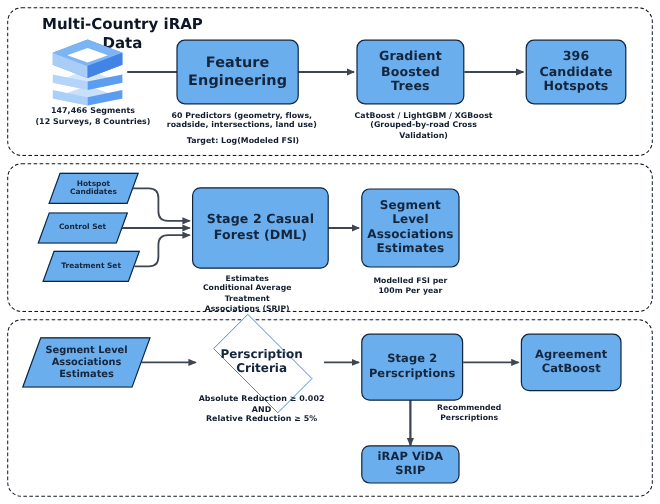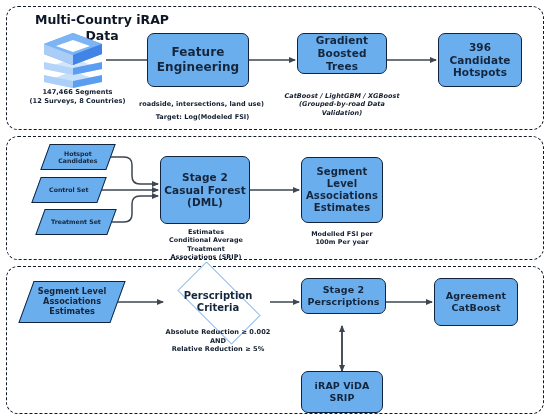--- a/index.html
+++ b/index.html
@@ -154,35 +154,35 @@
   <div class="cap" style="left:10px;top:88px;width:135px;font-size:6.6px;">
     <span>147,466 Segments</span><br>
     <span>(12 Surveys, 8 Countries)</span>
   </div>
 
   <div class="node" style="left:147px;top:33px;width:102px;height:54px;font-size:12px;">
     <span class="lbl">Feature Engineering</span>
   </div>
 
   <div class="cap" style="left:122px;top:92px;width:159px;font-size:6.5px;">
-    <br>
+    <span>60 Predictors (geometry, flows,</span><br>
     <span>roadside, intersections, land use)</span>
   </div>
 
   <div class="cap" style="left:130px;top:113px;width:145px;font-size:6.5px;">
     <span>Target: Log(Modeled FSI)</span>
   </div>
 
-  <div class="node" style="left:297px;top:33px;width:90px;height:41px;font-size:10.5px;">
+  <div class="node" style="left:297px;top:33px;width:90px;height:54px;font-size:10.5px;">
     <span class="lbl">Gradient Boosted Trees</span>
   </div>
 
-  <div class="cap" style="left:261px;top:92px;width:162px;font-size:6.5px;font-style:italic;">
+  <div class="cap" style="left:272px;top:92px;width:162px;font-size:6.5px;">
     <span>CatBoost / LightGBM / XGBoost</span><br>
-    <span>(Grouped-by-road Data</span><br>
+    <span>(Grouped-by-road Cross</span><br>
     <span>Validation)</span>
   </div>
 
   <div class="node" style="left:438px;top:33px;width:84px;height:54px;font-size:10.5px;">
     <span class="lbl">396 Candidate Hotspots</span>
   </div>
 
   <div class="section" id="sec2"></div>
 
   <div class="para" style="left:45px;top:144px;width:66px;height:26px;font-size:6.2px;">
@@ -190,21 +190,21 @@
   </div>
 
   <div class="para" style="left:36px;top:177px;width:66px;height:26px;font-size:6.2px;">
     <span class="lbl">Control Set</span>
   </div>
 
   <div class="para" style="left:40px;top:209px;width:72px;height:26px;font-size:6.2px;">
     <span class="lbl">Treatment Set</span>
   </div>
 
-  <div class="node" style="left:160px;top:156px;width:90px;height:68px;font-size:10.5px;">
+  <div class="node" style="left:160px;top:156px;width:114px;height:68px;font-size:10.5px;">
     <span class="lbl">Stage 2 Casual Forest (DML)</span>
   </div>
 
   <div class="cap" style="left:148px;top:228px;width:116px;font-size:6.4px;">
     <span>Estimates</span><br>
     <span>Conditional Average</span><br>
     <span>Treatment</span><br>
     <span>Associations (SRIP)</span>
   </div>
 
@@ -229,26 +229,30 @@
       <span>Perscription Criteria</span>
     </div>
   </div>
 
   <div class="cap" style="left:128px;top:328px;width:180px;font-size:6.6px;text-align:center;">
     <span>Absolute Reduction ≥ 0.002</span><br>
     <span>AND</span><br>
     <span>Relative Reduction ≥ 5%</span>
   </div>
 
-  <div class="node" style="left:301px;top:278px;width:85px;height:36px;font-size:9.5px;">
+  <div class="node" style="left:301px;top:278px;width:85px;height:56px;font-size:9.5px;">
     <span class="lbl">Stage 2 Perscriptions</span>
   </div>
 
-
-  <div class="node" style="left:301px;top:371px;width:82px;height:42px;font-size:9.5px;">
+  <div class="cap" style="left:348px;top:336px;width:86px;font-size:6.4px;text-align:center;">
+    <span>Recommended</span><br>
+    <span>Perscriptions</span>
+  </div>
+
+  <div class="node" style="left:301px;top:371px;width:82px;height:32px;font-size:9.5px;">
     <span class="lbl">iRAP ViDA SRIP</span>
   </div>
 
   <div class="node" style="left:434px;top:278px;width:84px;height:48px;font-size:9.5px;">
     <span class="lbl">Agreement CatBoost</span>
   </div>
 
 </div>
 
 </body></html>

